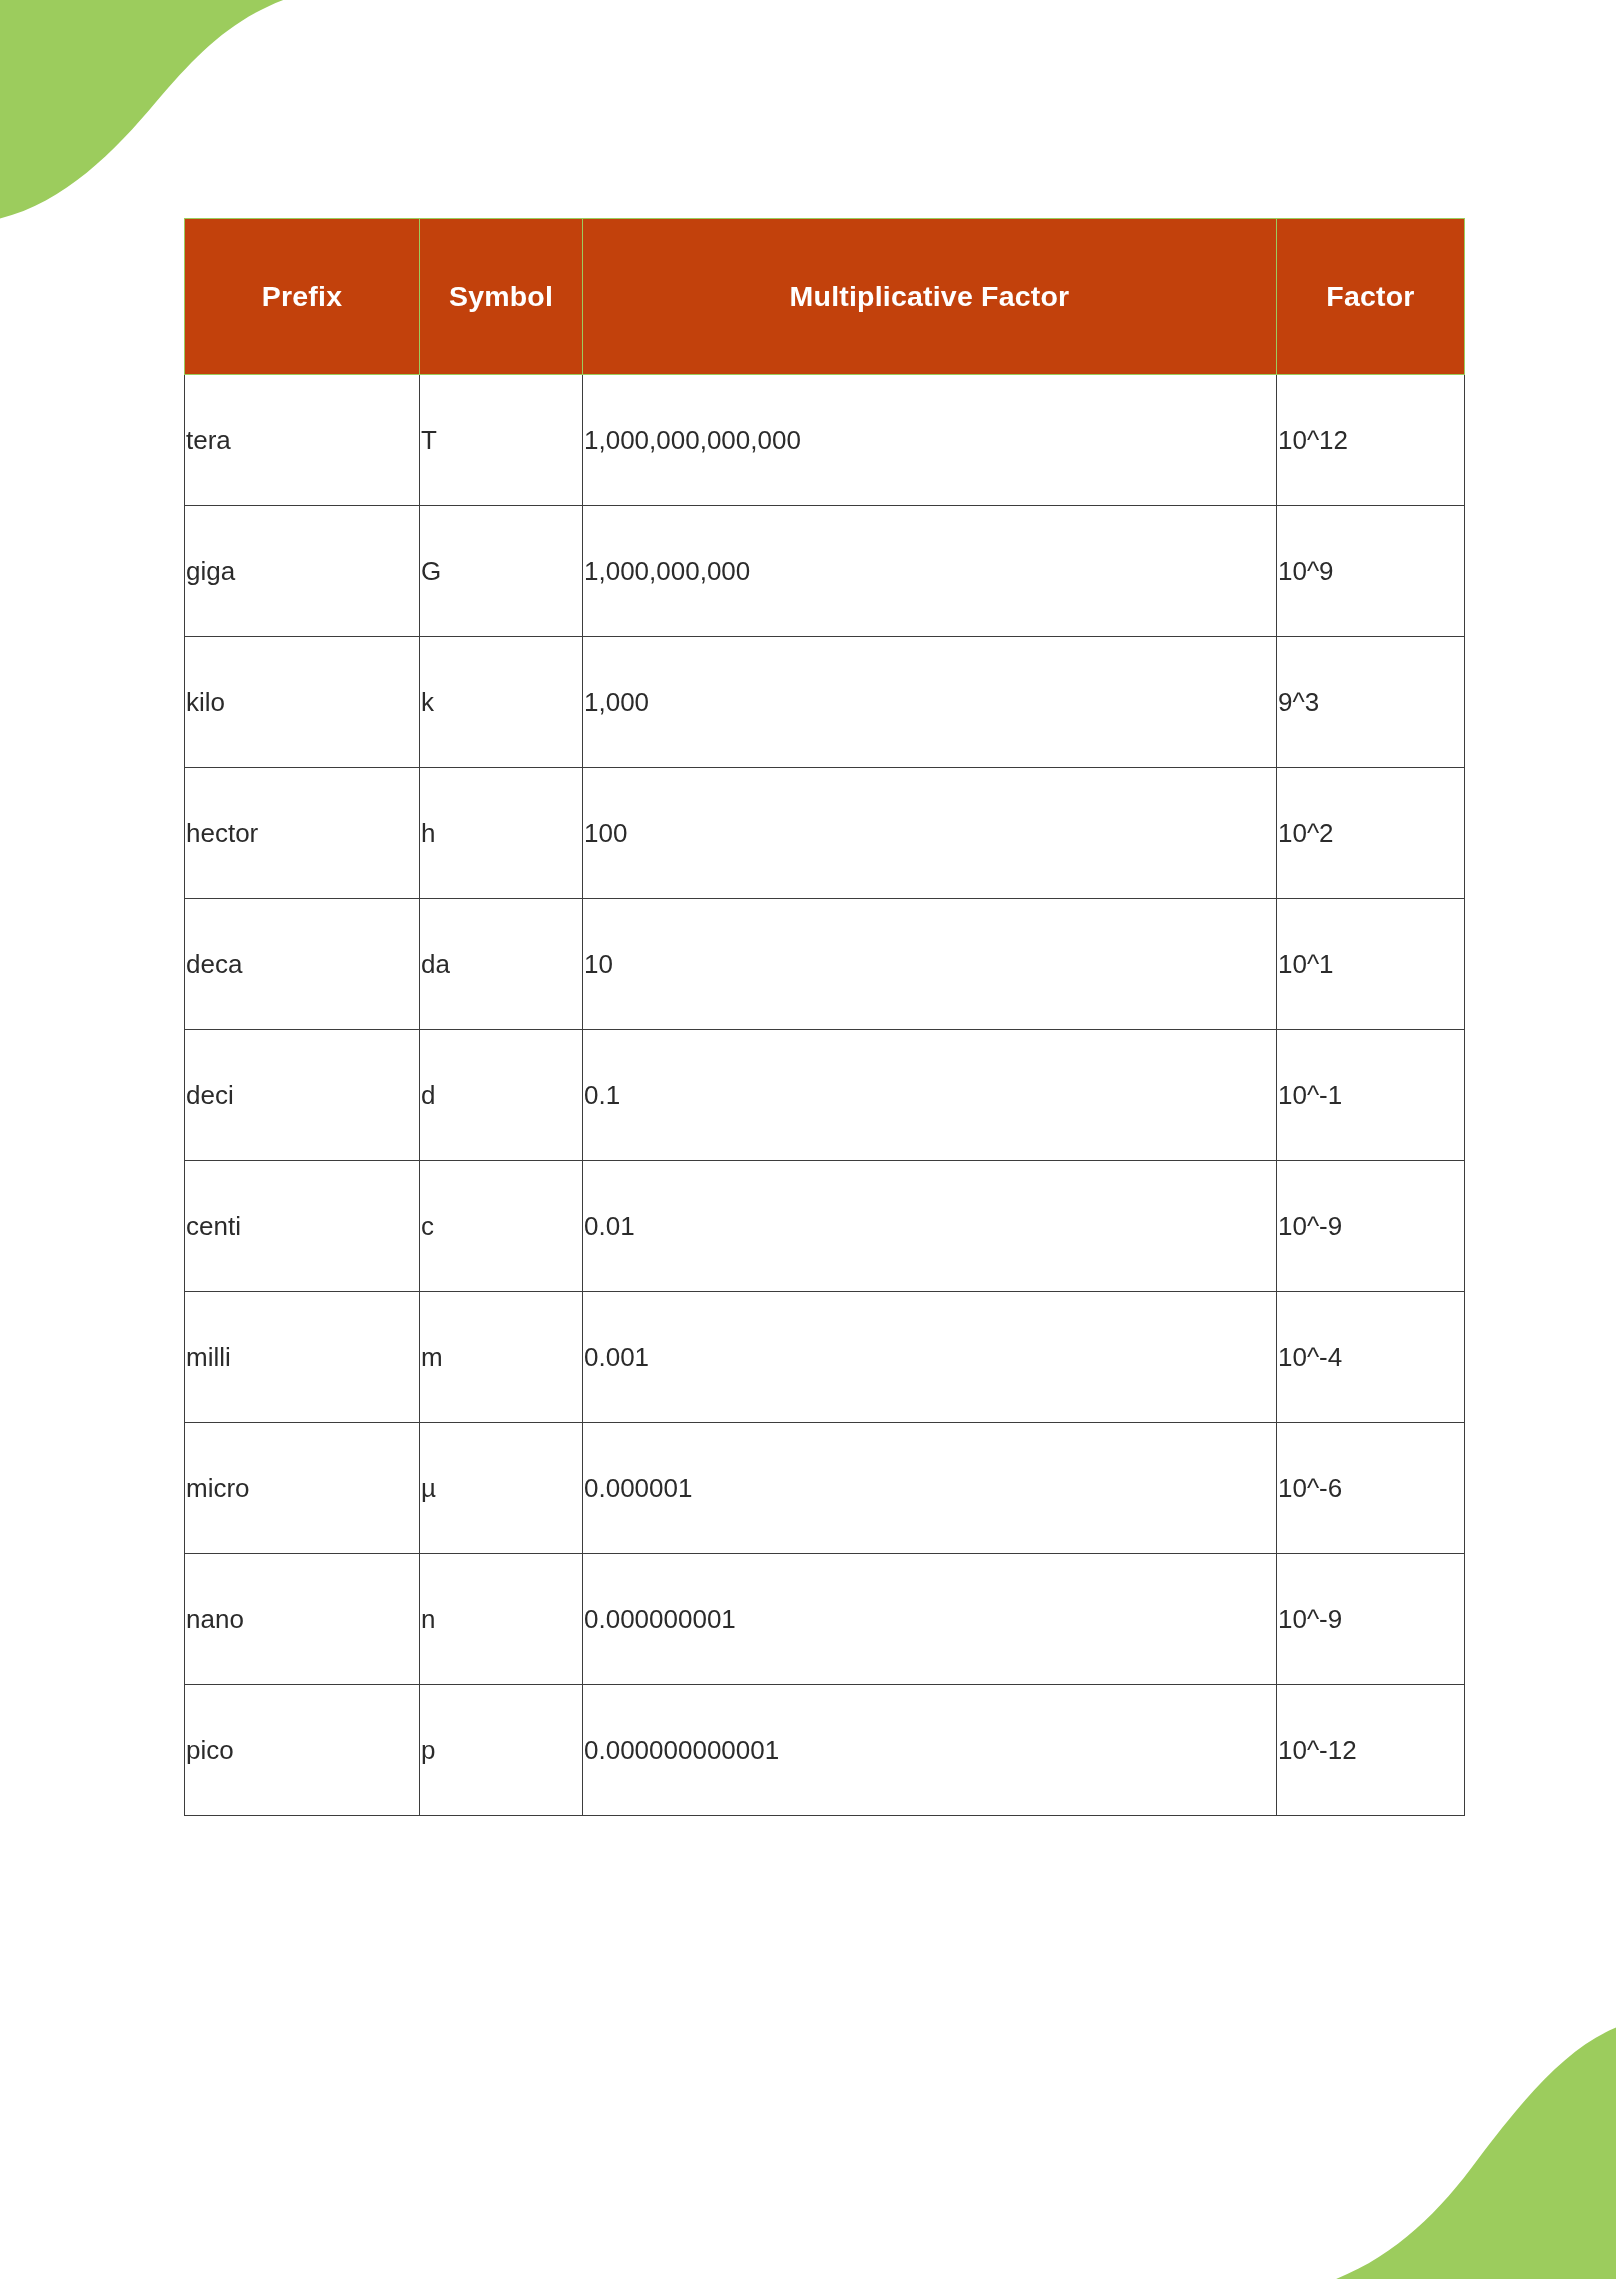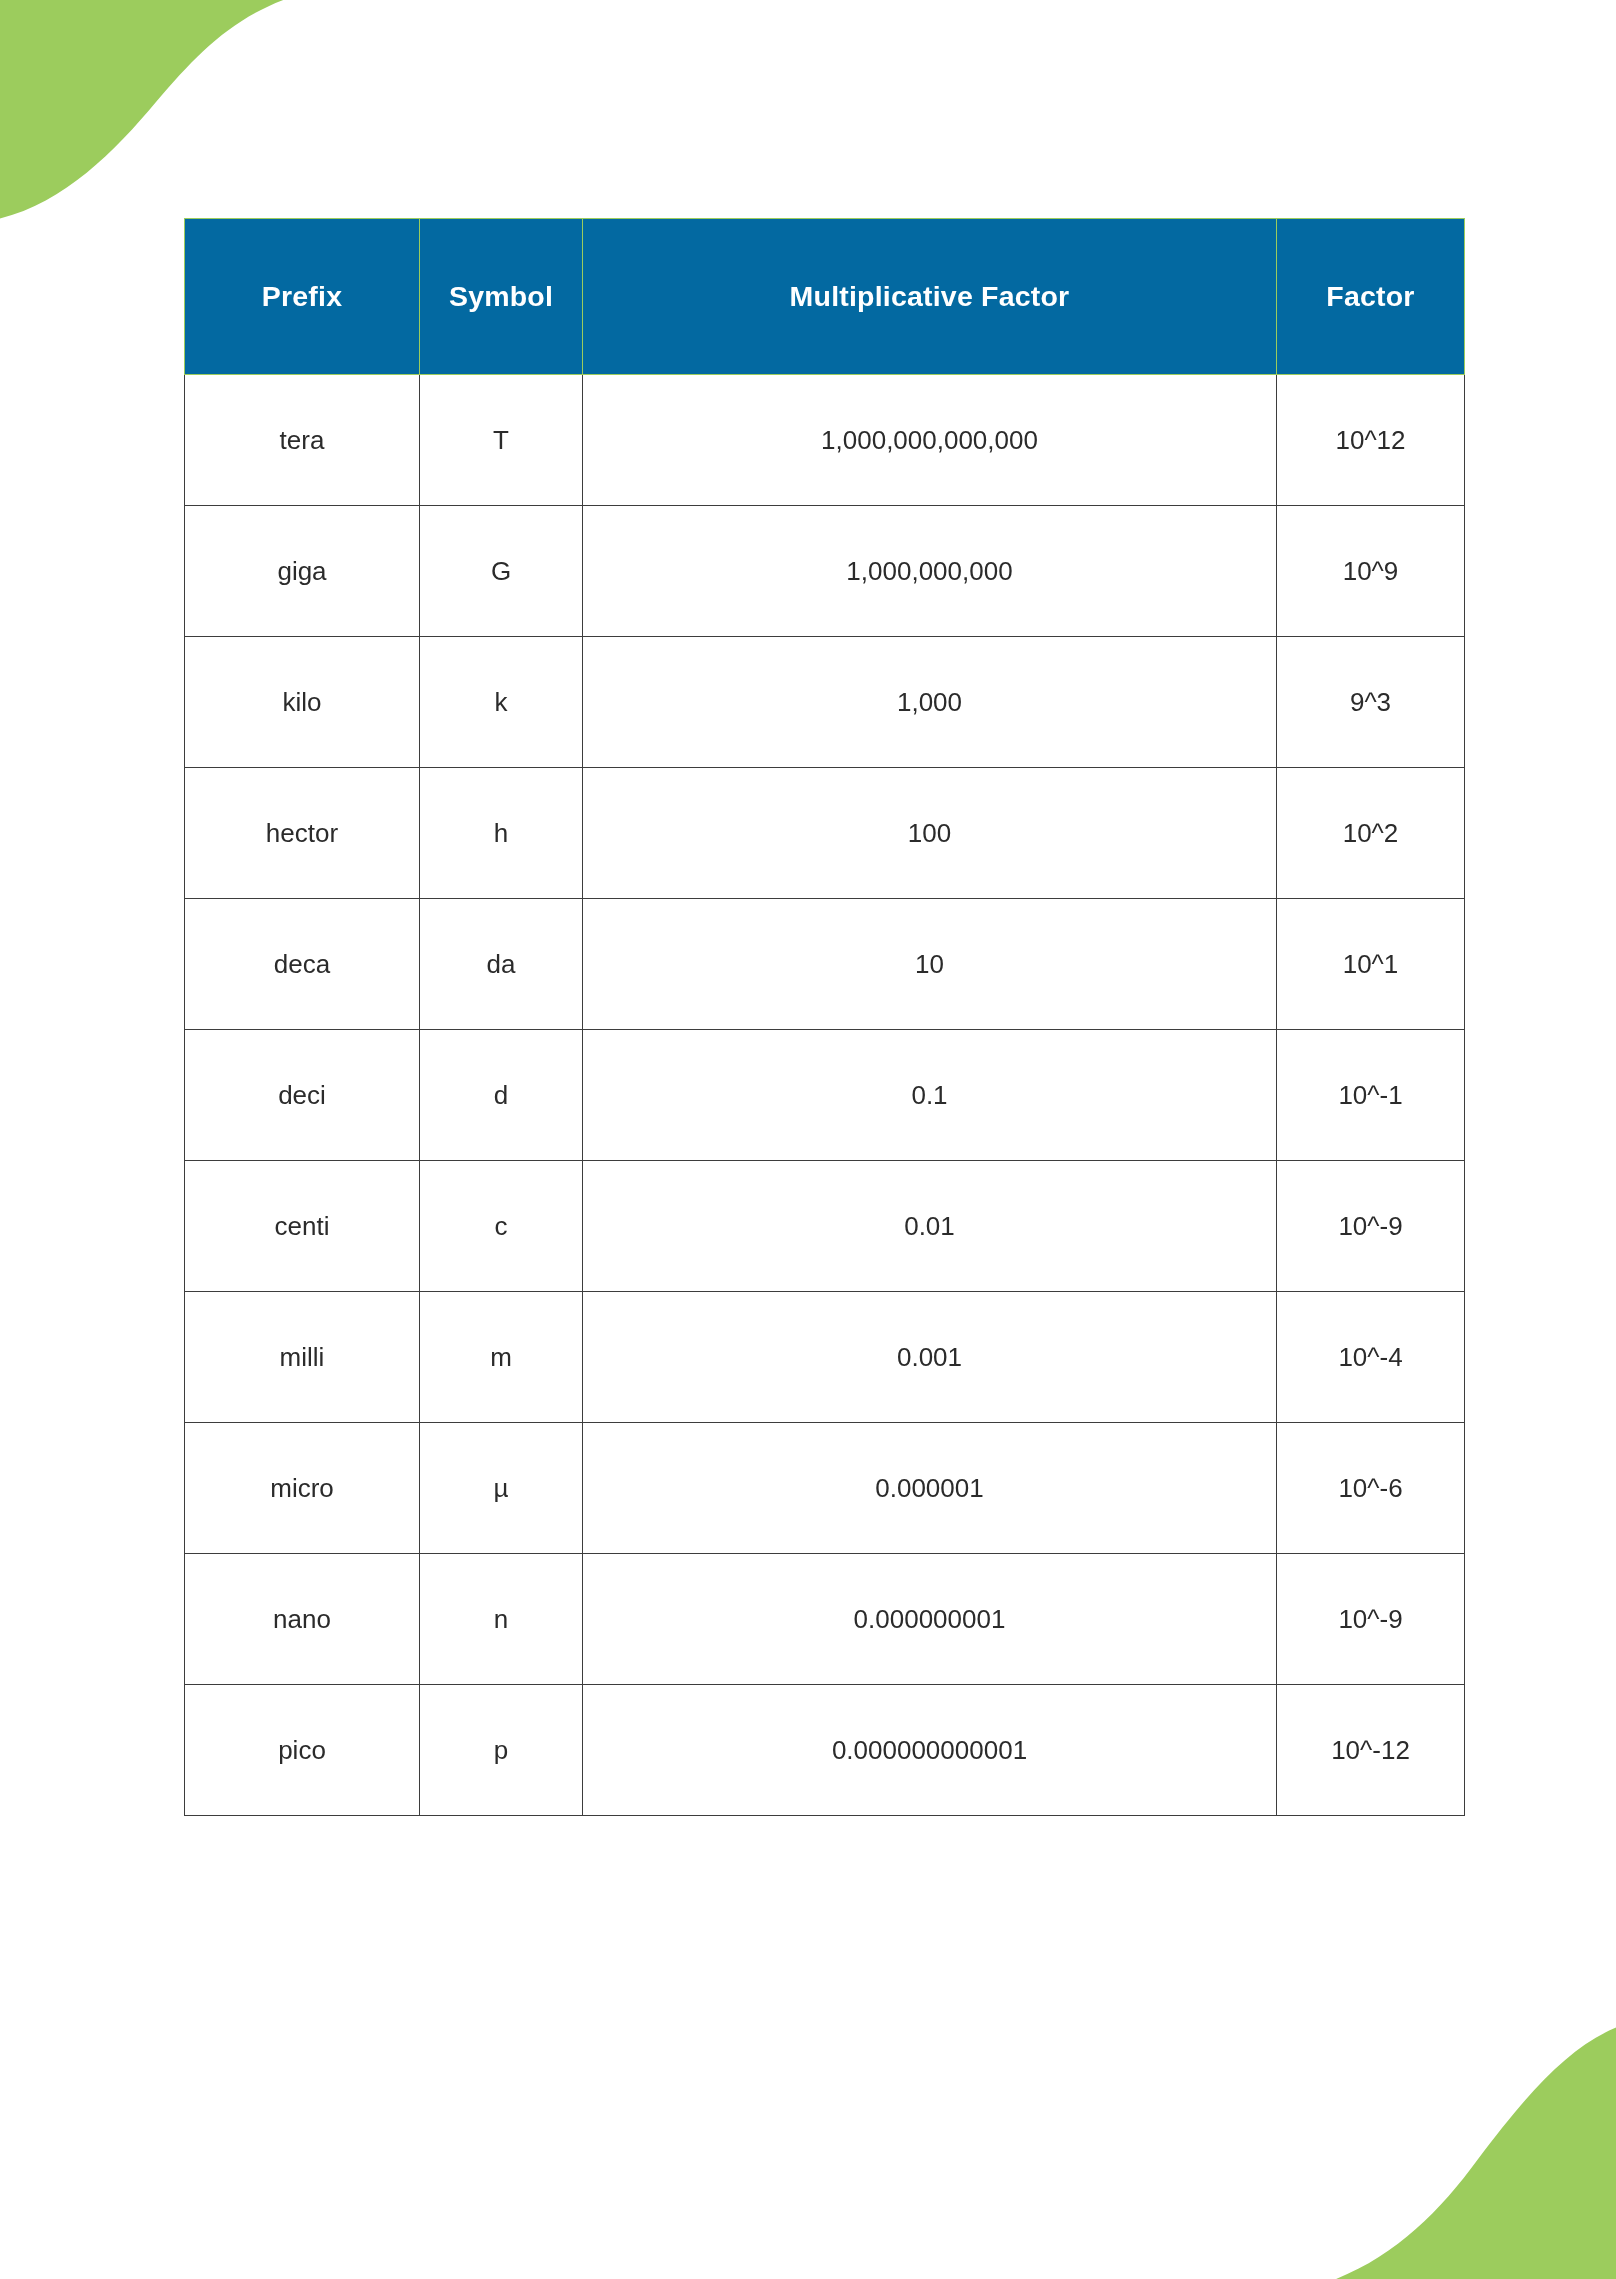--- a/index.html
+++ b/index.html
@@ -43,35 +43,34 @@
   table.prefix-table {
     border-collapse: collapse;
     width: 100%;
     table-layout: fixed;
   }
   table.prefix-table th,
   table.prefix-table td {
     border: 1.4px solid #3d3d3d;
   }
   table.prefix-table thead th {
-    background: #0369a1;
+    background: #c2410c;
     color: #ffffff;
     font-size: 28.5px;
     font-weight: bold;
     letter-spacing: 0.2px;
     height: 153px;
     border-color: #9ccc5d;
     text-align: center;
     vertical-align: middle;
   }
   table.prefix-table tbody td {
     height: 128px;
     font-size: 26px;
     color: #2b2b2b;
-    text-align: center;
     vertical-align: middle;
     background: #ffffff;
     font-weight: normal;
   }
   
   col.c-prefix  { width: 235px; }
   col.c-symbol  { width: 163px; }
   col.c-mult    { width: 694px; }
   col.c-factor  { width: 188px; }
 </style>

